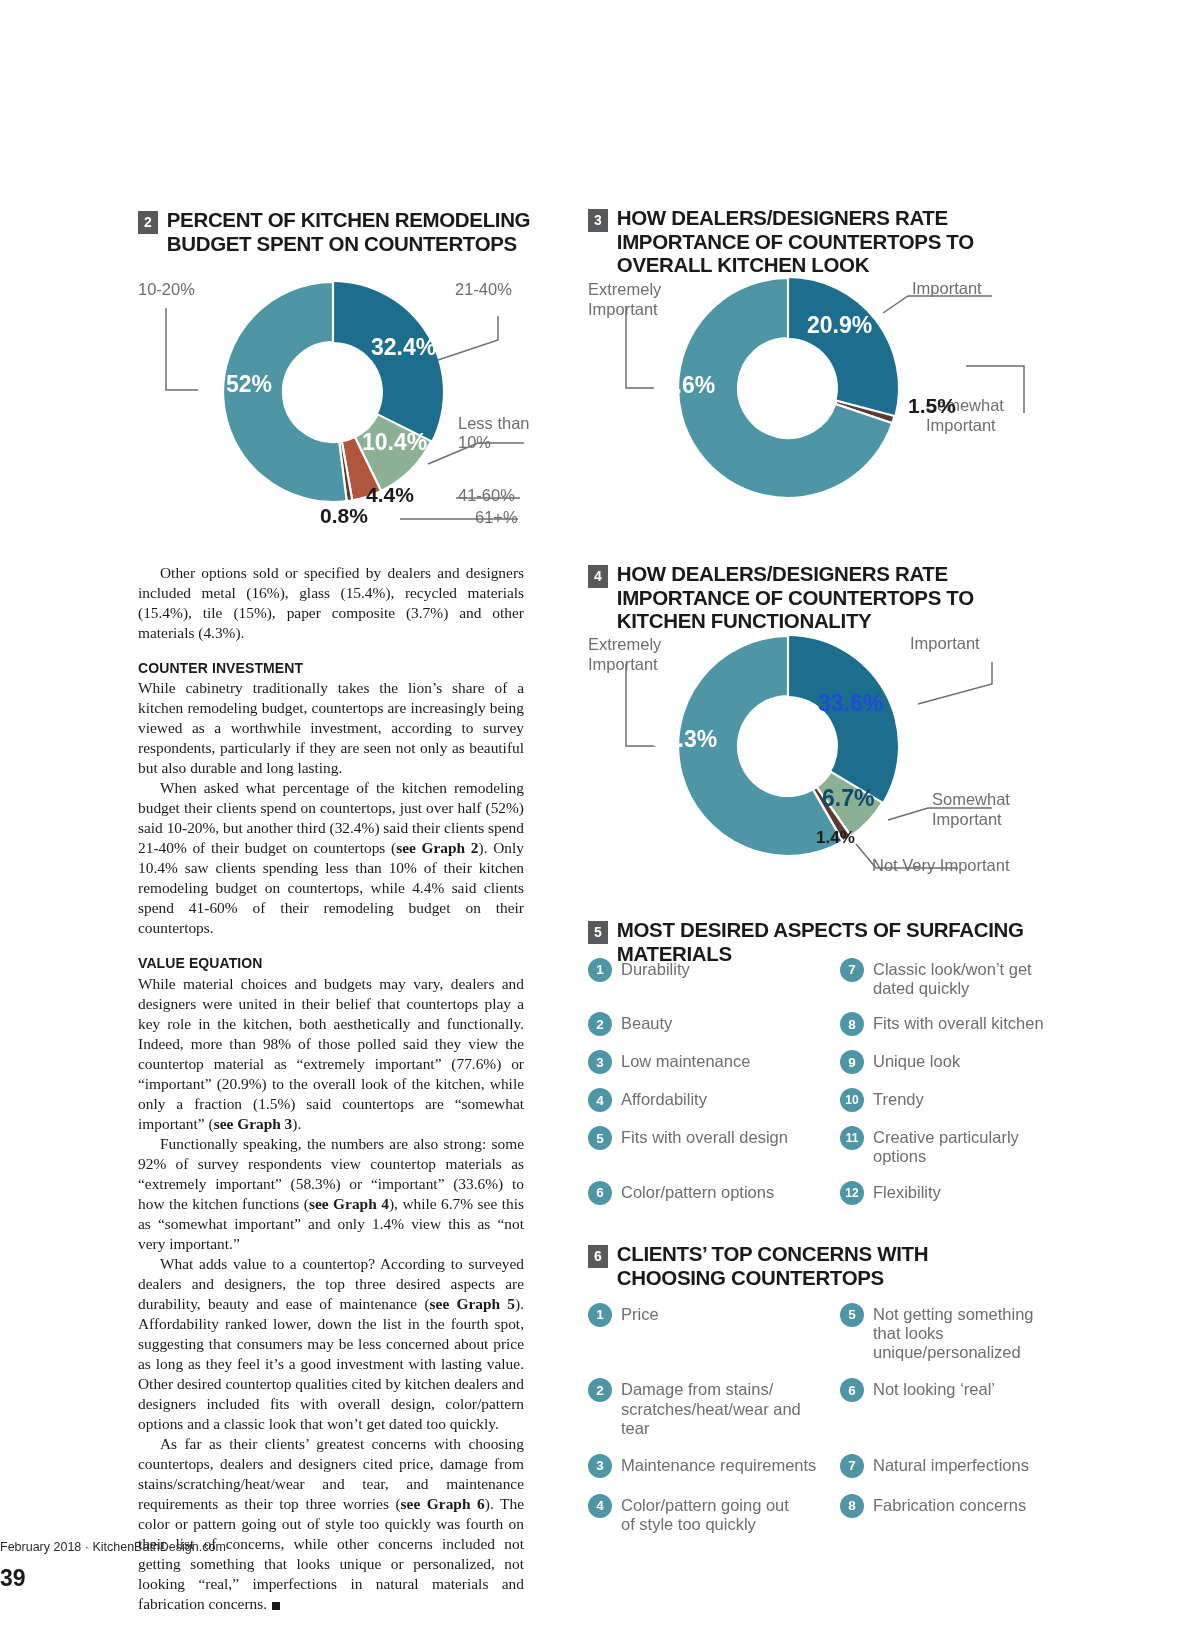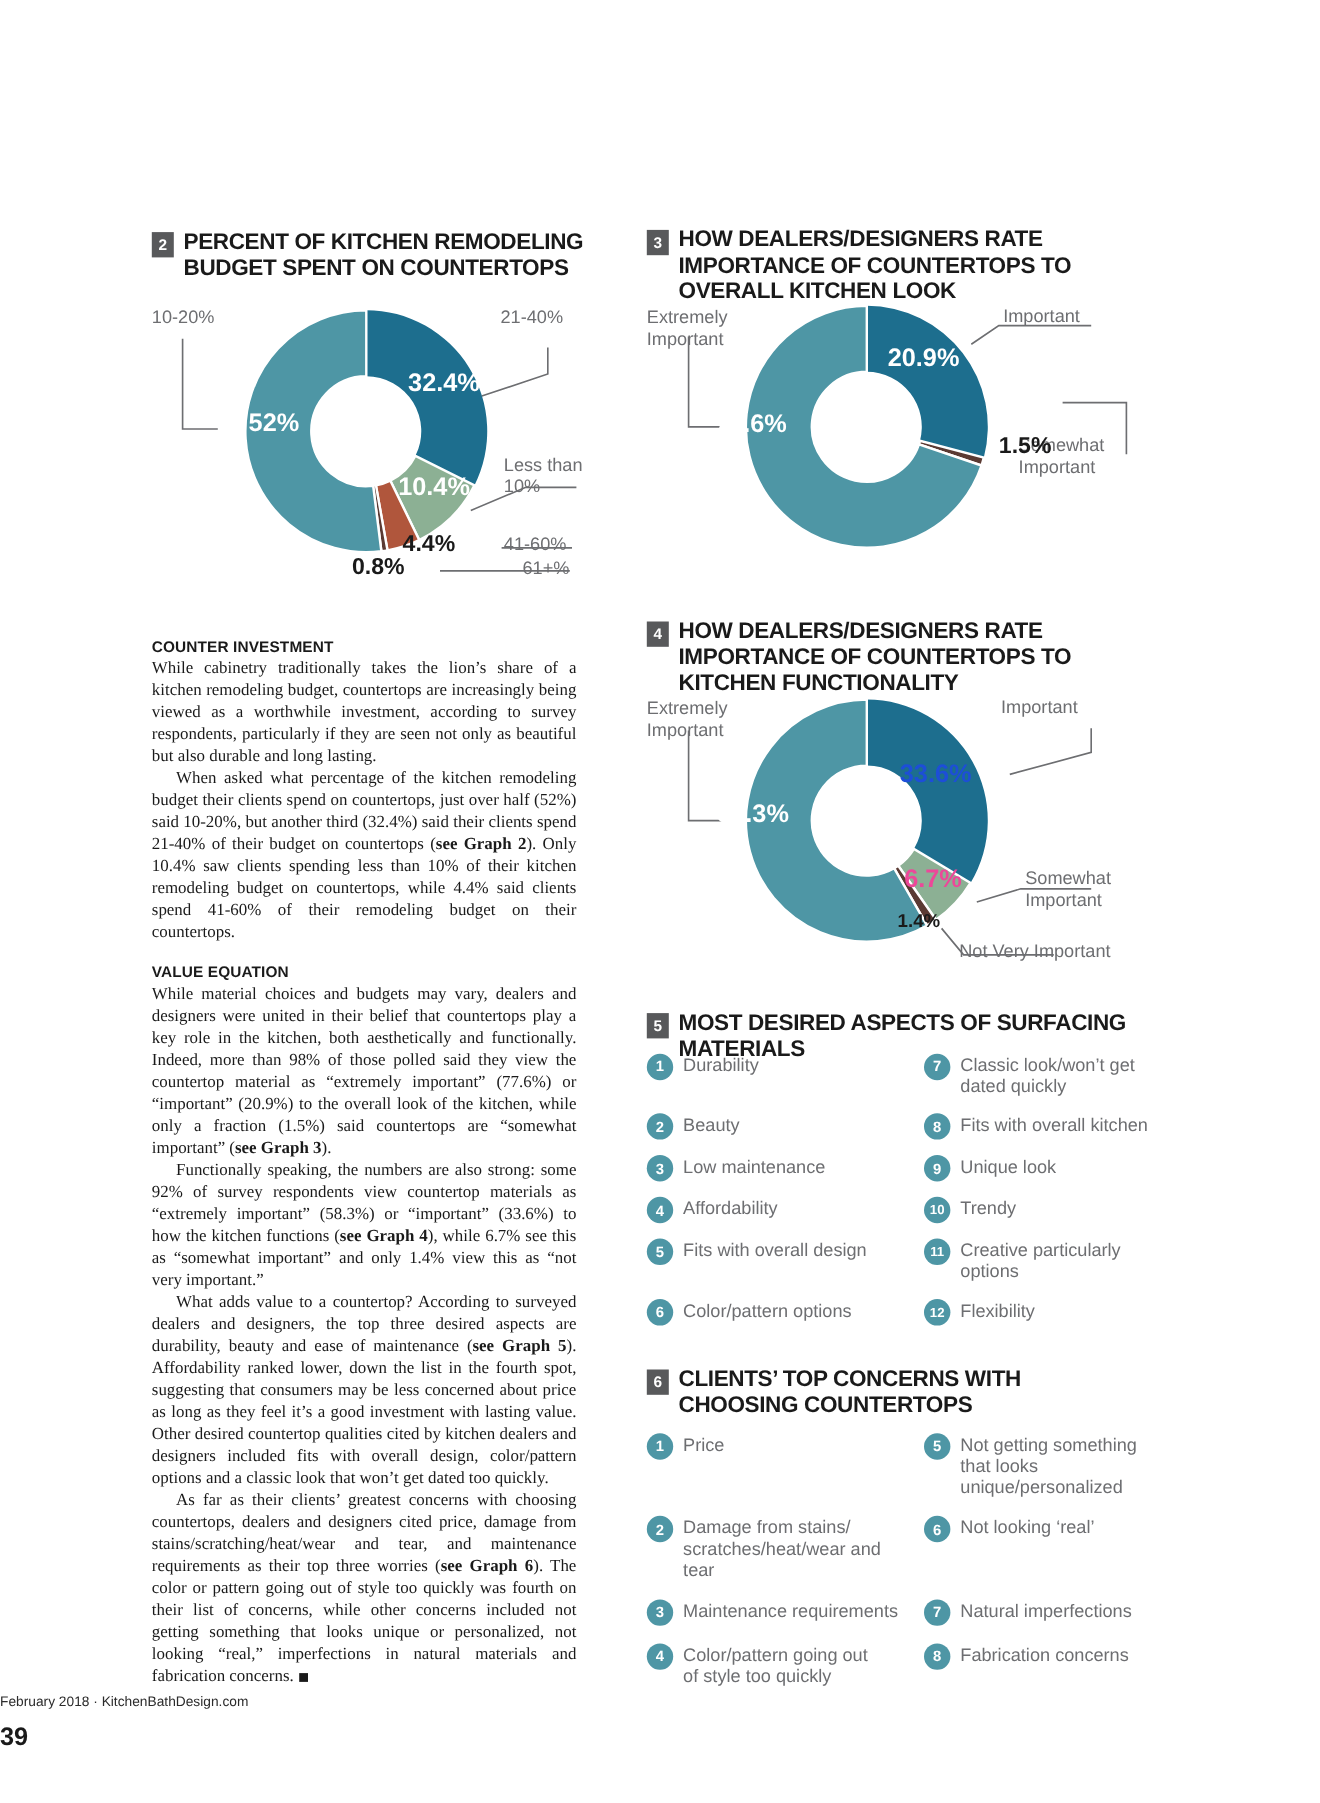--- a/index.html
+++ b/index.html
@@ -251,21 +251,21 @@
 
     <span class="lbl" style="left:0px;top:13px;white-space:pre;line-height:1.2;">Extremely
 Important</span>
     <span class="lbl" style="left:322px;top:12px;">Important</span>
     <span class="lbl" style="left:344px;top:168px;white-space:pre;line-height:1.2;">Somewhat
 Important</span>
     <span class="lbl" style="left:284px;top:234px;">Not Very Important</span>
 
     <span style="position:absolute;left:64px;top:104px;font-size:23px;font-weight:bold;color:#ffffff;">58.3%</span>
     <span style="position:absolute;left:230px;top:68px;font-size:23px;font-weight:bold;color:#1d4ed8;">33.6%</span>
-    <span style="position:absolute;left:234px;top:163px;font-size:23px;font-weight:bold;color:#ec4899;">6.7%</span>
+    <span style="position:absolute;left:234px;top:163px;font-size:23px;font-weight:bold;color:#0c4a6e;">6.7%</span>
     <span class="val-out" style="left:228px;top:206px;font-size:17px;text-align:right;">1.4%</span>
   </div>
 
   <div style="position:absolute;left:588px;top:918px;width:480px;">
     <div class="chart-head">
       <span class="chart-num">5</span>
       <span class="chart-title">MOST DESIRED ASPECTS OF SURFACING MATERIALS</span>
     </div>
   </div>
 
@@ -364,20 +364,21 @@
       <span class="bullet">4</span>
       <span class="numtext" style="max-width:185px;">Color/pattern going out of style too quickly</span>
     </div>
     <div class="numitem">
       <span class="bullet">8</span>
       <span class="numtext">Fabrication concerns</span>
     </div>
   </div>
 
   <div class="col-left">
+    <p>Other options sold or specified by dealers and designers included metal (16%), glass (15.4%), recycled materials (15.4%), tile (15%), paper composite (3.7%) and other materials (4.3%).</p>
 
     <div class="sect-head">COUNTER INVESTMENT</div>
     <p class="noind">While cabinetry traditionally takes the lion’s share of a kitchen remodeling budget, countertops are increasingly being viewed as a worthwhile investment, according to survey respondents, particularly if they are seen not only as beautiful but also durable and long lasting.</p>
     <p><span>When asked what percentage of the kitchen remodeling budget their clients spend on countertops, just over half (52%) said 10-20%, but another third (32.4%) said their clients spend 21-40% of their budget on countertops (</span><b>see Graph 2</b><span>). Only 10.4% saw clients spending less than 10% of their kitchen remodeling budget on countertops, while 4.4% said clients spend 41-60% of their remodeling budget on their countertops.</span></p>
 
     <div class="sect-head">VALUE EQUATION</div>
     <p class="noind"><span>While material choices and budgets may vary, dealers and designers were united in their belief that countertops play a key role in the kitchen, both aesthetically and functionally. Indeed, more than 98% of those polled said they view the countertop material as “extremely important” (77.6%) or “important” (20.9%) to the overall look of the kitchen, while only a fraction (1.5%) said countertops are “somewhat important” (</span><b>see Graph 3</b><span>).</span></p>
     <p><span>Functionally speaking, the numbers are also strong: some 92% of survey respondents view countertop materials as “extremely important” (58.3%) or “important” (33.6%) to how the kitchen functions (</span><b>see Graph 4</b><span>), while 6.7% see this as “somewhat important” and only 1.4% view this as “not very important.”</span></p>
     <p><span>What adds value to a countertop? According to surveyed dealers and designers, the top three desired aspects are durability, beauty and ease of maintenance (</span><b>see Graph 5</b><span>). Affordability ranked lower, down the list in the fourth spot, suggesting that consumers may be less concerned about price as long as they feel it’s a good investment with lasting value. Other desired countertop qualities cited by kitchen dealers and designers included fits with overall design, color/pattern options and a classic look that won’t get dated too quickly.</span></p>
     <p><span>As far as their clients’ greatest concerns with choosing countertops, dealers and designers cited price, damage from stains/scratching/heat/wear and tear, and maintenance requirements as their top three worries (</span><b>see Graph 6</b><span>). The color or pattern going out of style too quickly was fourth on their list of concerns, while other concerns included not getting something that looks unique or personalized, not looking “real,” imperfections in natural materials and fabrication concerns.</span><span class="endmark"></span></p>

